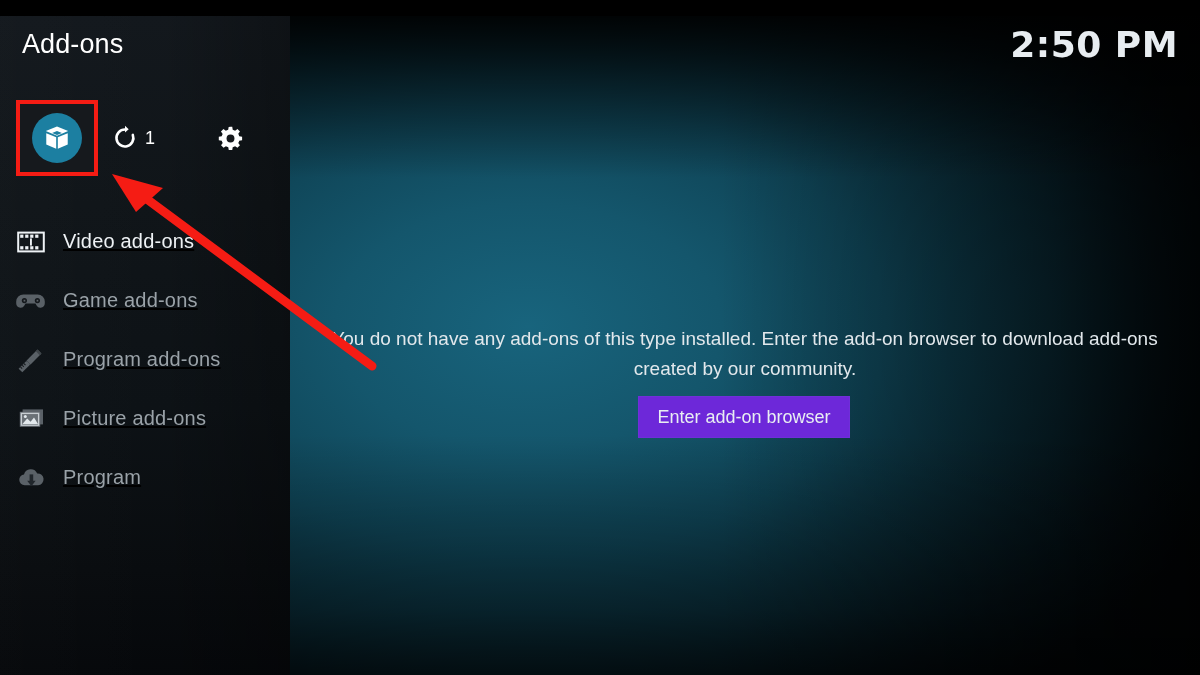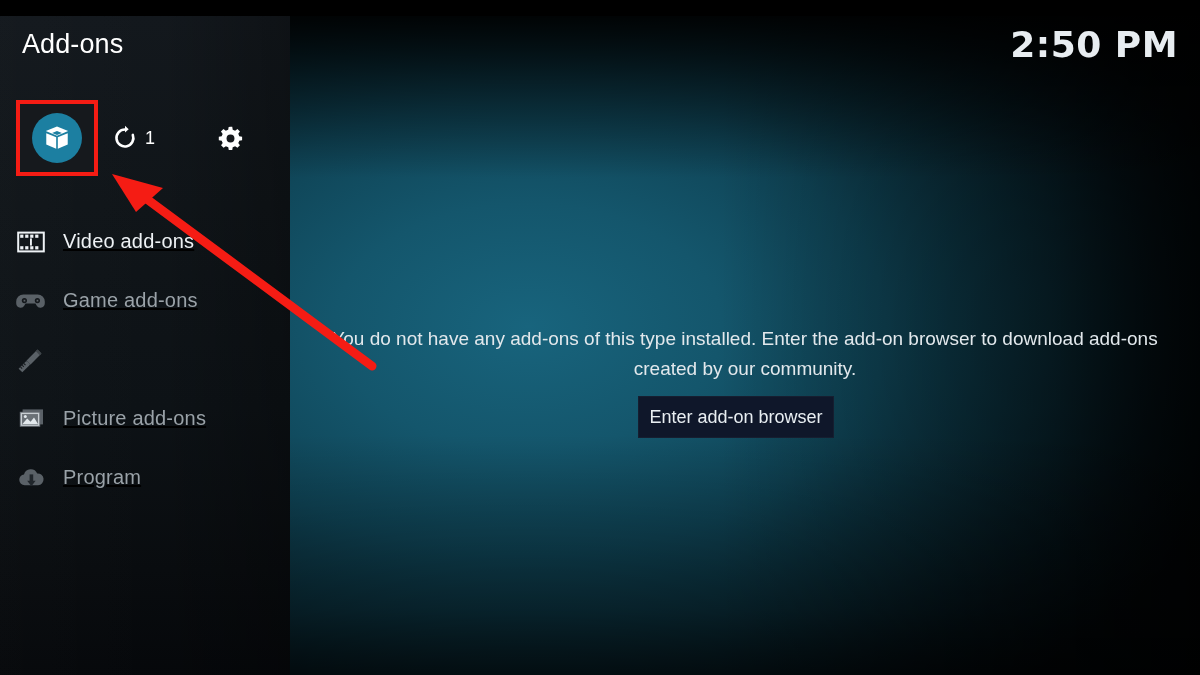--- a/index.html
+++ b/index.html
@@ -162,22 +162,22 @@
     width: 870px;
     text-align: center;
     font-size: 19px;
     line-height: 30px;
     color: #e2e8ec;
     z-index: 6;
   }
   .browser-btn {
     position: absolute;
     left: 638px; top: 380px;
-    width: 196px; height: 42px;
-    background: #0f172a;
+    width: 212px; height: 42px;
+    background: #6d28d9;
     display: flex;
     align-items: center;
     justify-content: center;
     font-size: 18px;
     color: #e8eef2;
     z-index: 6;
     box-shadow: inset 0 0 0 1px rgba(255,255,255,0.03);
   }
 
   
@@ -276,20 +276,21 @@
             <rect x="11.2" y="2.0" width="5.6" height="2.4" fill="#3e4449"></rect>
           </g>
           <g transform="rotate(-45 7 21)">
             <rect x="2.0" y="18.4" width="10.2" height="5.2" fill="#5a6167"></rect>
             <rect x="4.0" y="18.4" width="1.1" height="2.4" fill="#191d21"></rect>
             <rect x="6.4" y="18.4" width="1.1" height="2.4" fill="#191d21"></rect>
             <rect x="8.8" y="18.4" width="1.1" height="2.4" fill="#191d21"></rect>
           </g>
         </svg>
       </span>
+      <span class="menu-label">Program add-ons</span>
     </div>
 
     <div class="menu-item">
       <span class="menu-icon">
         <svg width="28" height="24" viewBox="0 0 28 24">
           <rect x="5.6" y="2.4" width="20.4" height="15.0" fill="#5a6167"></rect>
           <rect x="2.8" y="4.8" width="20.4" height="15.0" fill="#6a7177"></rect>
           <rect x="4.4" y="6.4" width="17.2" height="11.8" fill="none" stroke="#c8ced3" stroke-width="1.3"></rect>
           <path d="M5.4 17.0 l4.8-5.6 3.4 3.4 3.4-4.2 4.0 6.4 Z" fill="#e2e8ec"></path>
           <circle cx="8.3" cy="9.6" r="1.5" fill="#e2e8ec"></circle>

